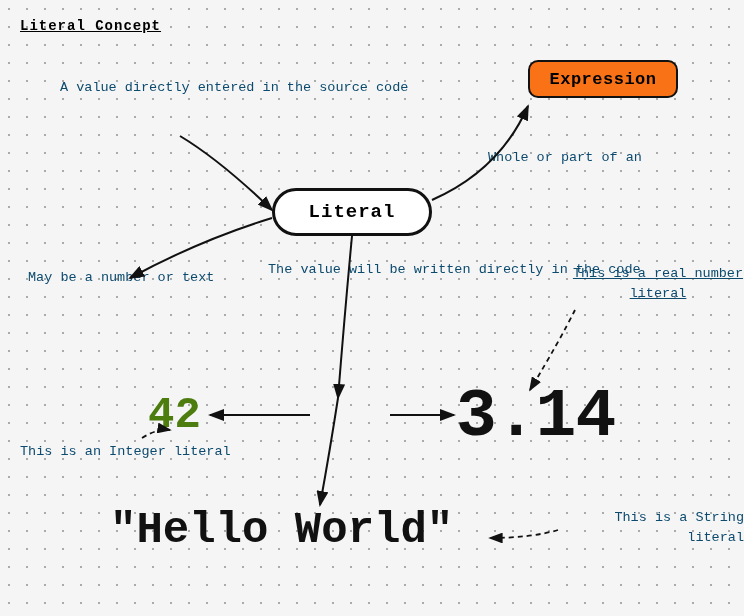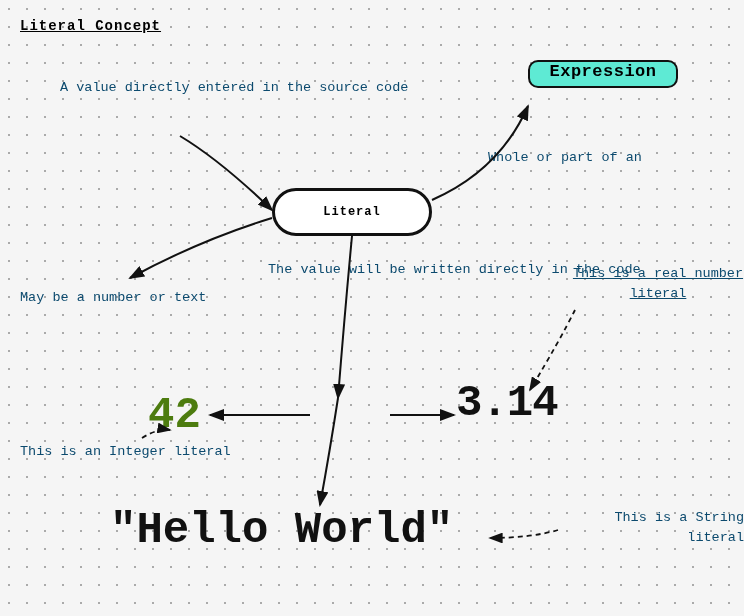--- a/index.html
+++ b/index.html
@@ -41,37 +41,37 @@
       width: 160px;
       height: 48px;
       border: 3px solid #111;
       border-radius: 24px;
       background: #fff;
       display: flex;
       align-items: center;
       justify-content: center;
     }
     .literal-box-label {
-      font-size: 12px;
+      font-size: 19px;
       font-weight: bold;
       letter-spacing: 1px;
     }
 
     
     .expression-box {
       position: absolute;
       top: 60px;
       left: 528px;
       width: 150px;
-      height: 28px;
+      height: 38px;
       border: 2.5px solid #111;
       border-radius: 10px;
-      background: #5eead4;
+      background: #f97316;
       display: flex;
-      align-items: flex-start;
+      align-items: center;
       justify-content: center;
     }
     .expression-box-label {
       font-size: 17px;
       font-weight: bold;
       letter-spacing: 0.5px;
     }
 
     
     .label {
@@ -89,21 +89,21 @@
       left: 148px;
       font-size: 44px;
       font-weight: bold;
       color: #4d7c0f;
     }
 
     .value-314 {
       position: absolute;
       top: 378px;
       left: 456px;
-      font-size: 44px;
+      font-size: 68px;
       font-weight: bold;
       color: #111;
       letter-spacing: -1px;
     }
 
     .value-hello {
       position: absolute;
       top: 505px;
       left: 110px;
       font-size: 44px;
@@ -132,21 +132,21 @@
 
   <div class="expression-box">
     <span class="expression-box-label">Expression</span>
   </div>
 
   <div class="label" style="top:78px; left:60px; text-align:center;">A value directly entered
 in the source code</div>
 
   <div class="label" style="top:148px; left:488px; text-align:left;">Whole or part of an</div>
 
-  <div class="label" style="top:268px; left:20px; text-align:center;margin-top:20px;">May be a number
+  <div class="label" style="top:268px; left:28px; text-align:center;">May be a number
 or text</div>
 
   <div class="label" style="top:260px; left:268px; text-align:right;">The value will be
 written directly
 in the code</div>
 
   <div class="label" style="top:264px; left:572px; text-align:center;text-decoration:underline;">This is a real
 number literal</div>
 
   <div class="label" style="top:442px; left:20px; text-align:left;">This is an

